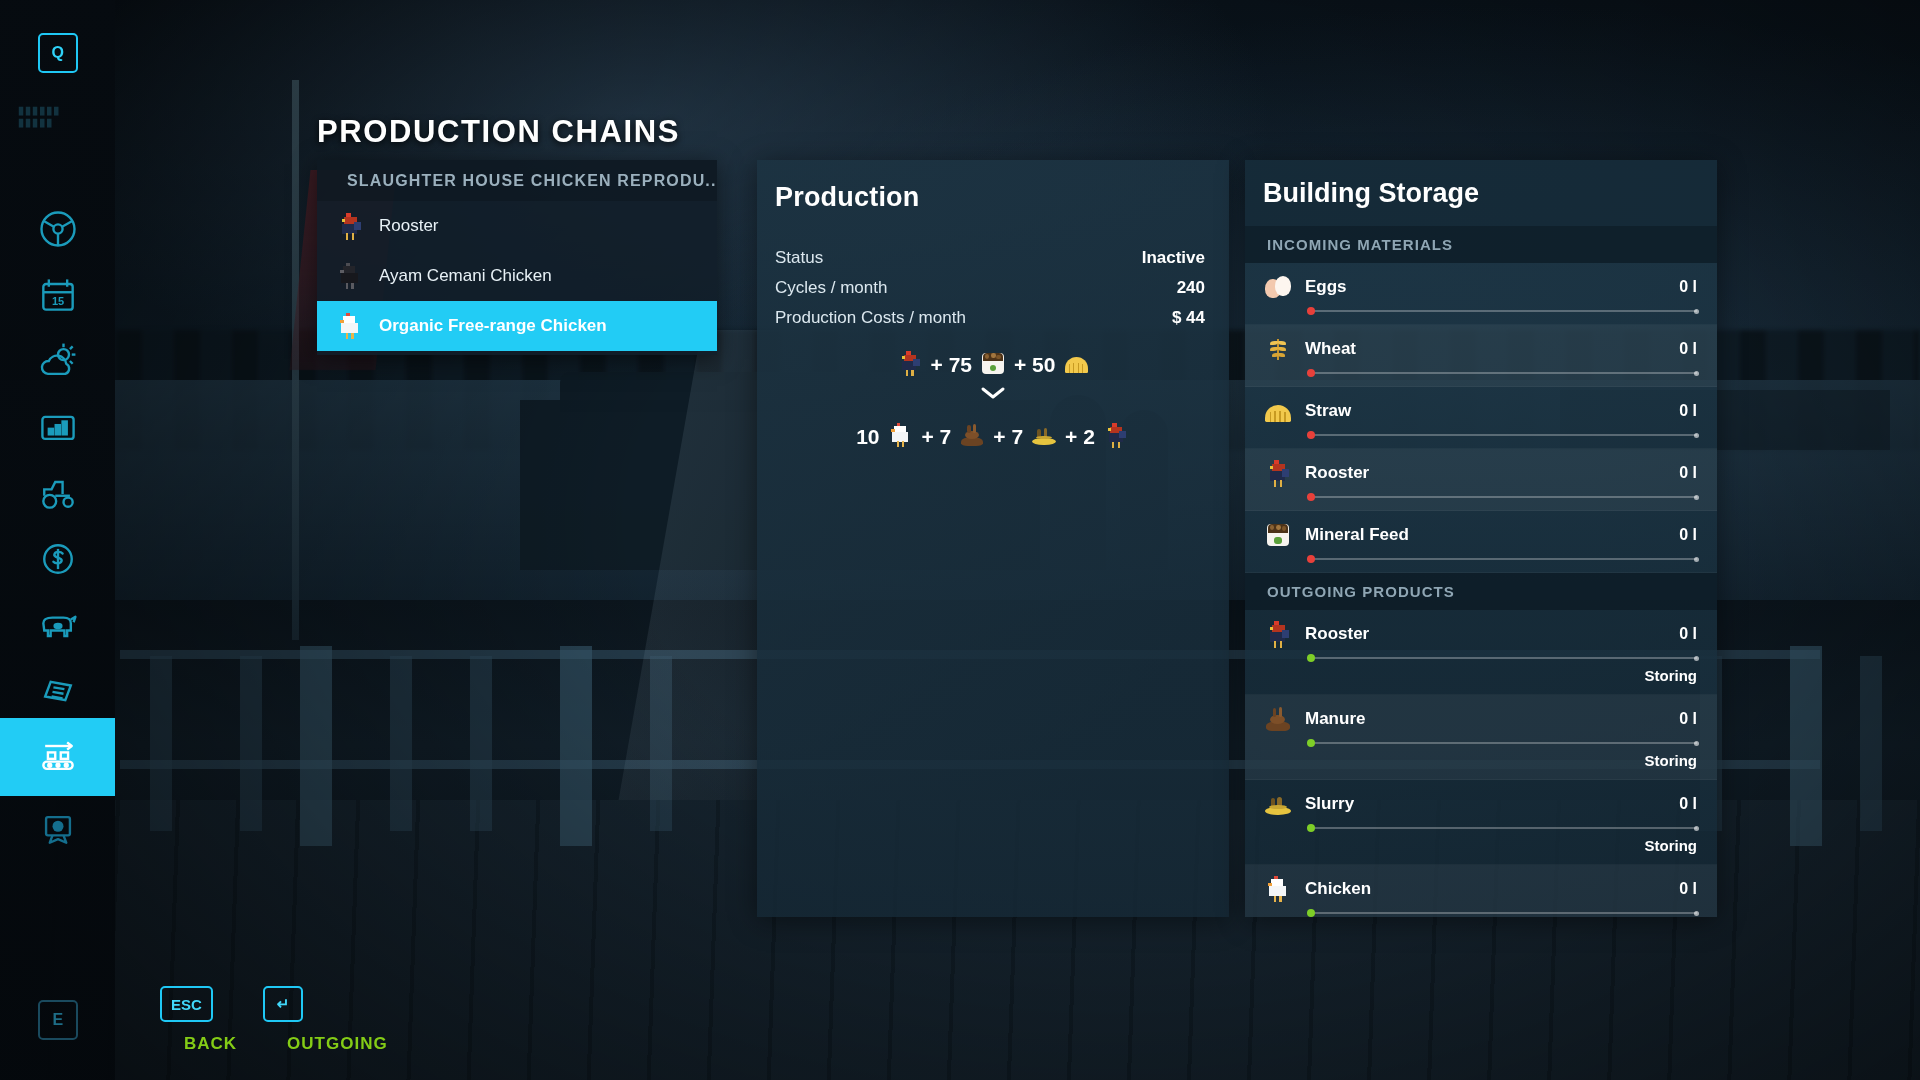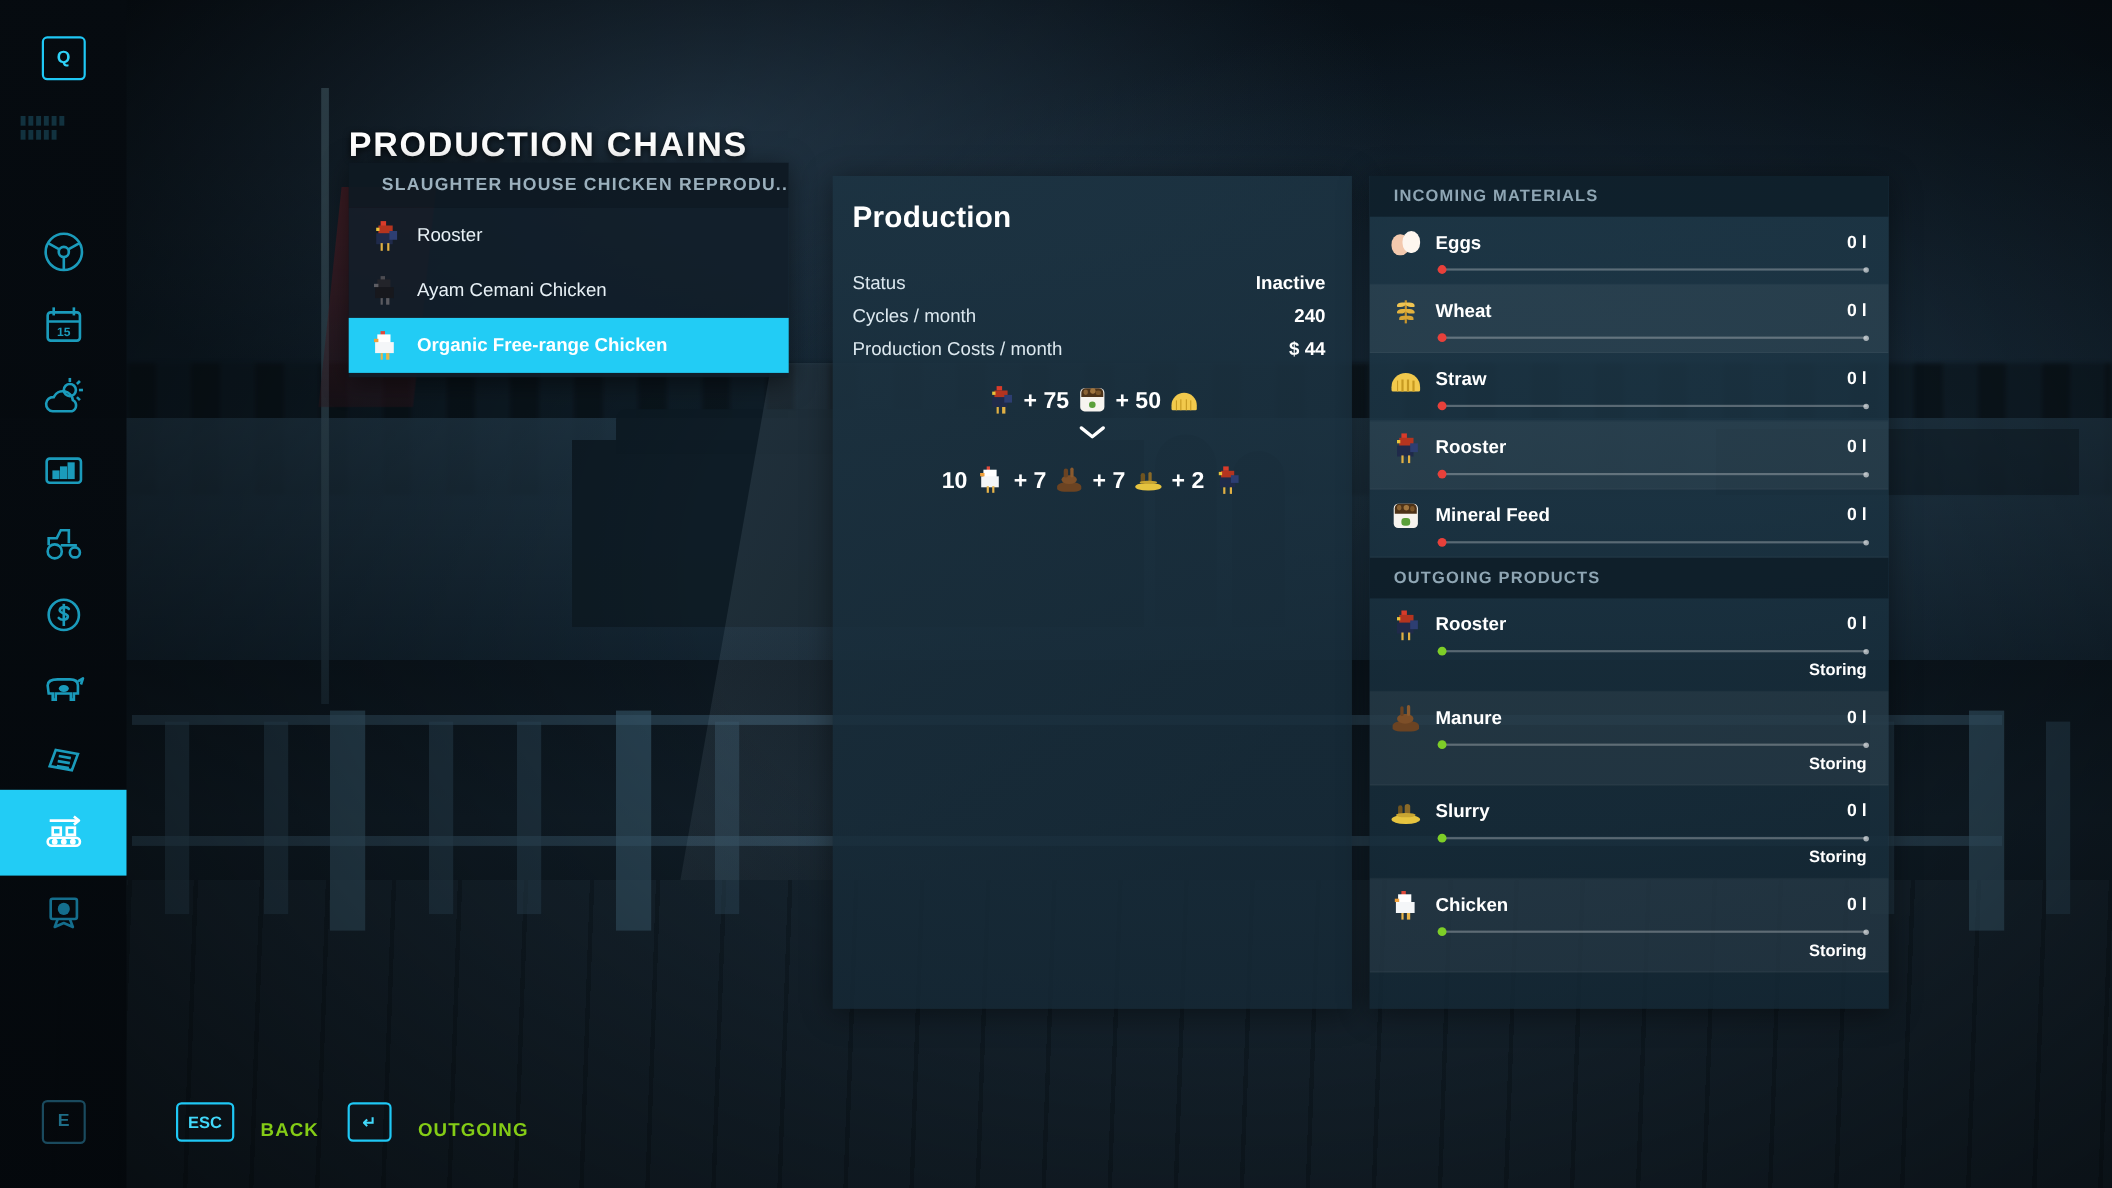--- a/index.html
+++ b/index.html
@@ -108,21 +108,21 @@
   
   #page-title {
     position:absolute; left:317px; top:114px;
     color:#ffffff; font-size:31px; font-weight:bold; letter-spacing:1.6px;
     text-shadow:0 2px 7px rgba(0,0,0,.85);
     z-index:20;
   }
 
   
   #chain-panel {
-    position:absolute; left:317px; top:148px; width:400px;
+    position:absolute; left:317px; top:160px; width:400px;
     z-index:20;
     box-shadow:0 4px 22px rgba(0,0,0,.5);
   }
   .panel-subhead {
     height:41px; background:rgba(14,25,34,.93);
     display:flex; align-items:center;
     padding-left:30px;
     color:#9bb0bd; font-size:16px; font-weight:bold; letter-spacing:1.15px;
     white-space:nowrap; overflow:hidden;
   }
@@ -212,21 +212,21 @@
   .sr-status {
     text-align:right; color:#ffffff; font-size:15px; font-weight:bold;
     padding-top:6px;
   }
 
   
   #bottom-bar {
     position:absolute; left:160px; bottom:40px; height:40px;
     display:flex; align-items:center; gap:26px; z-index:25;
   }
-  .hint { display:flex; align-items:flex-end; gap:0; }
+  .hint { display:flex; align-items:flex-start; gap:12px;flex-direction:column; }
   .hint-key {
     min-width:40px; height:36px; padding:0 9px;
     border:2px solid #1fc8f5; border-radius:5px;
     color:#41d8fa; font-size:15px; font-weight:bold;
     display:flex; align-items:center; justify-content:center;
   }
   .hint-label {
     color:#84cc16; font-size:17px; font-weight:bold; letter-spacing:1px;margin-left:24px;
   }
 
@@ -609,20 +609,21 @@
           <i></i>
           <i></i>
           <i></i>
           <i></i>
         </span>
       </span>
   </div>
 </div>
 
 <div id="storage-panel">
+  <div class="storage-head">Building Storage</div>
 
   <div class="storage-section">INCOMING MATERIALS</div>
 
   <div class="storage-row">
     <div class="sr-top">
       <span class="ico">
           <span class="ic ic-eggs">
             <i></i>
             <i></i>
           </span>

